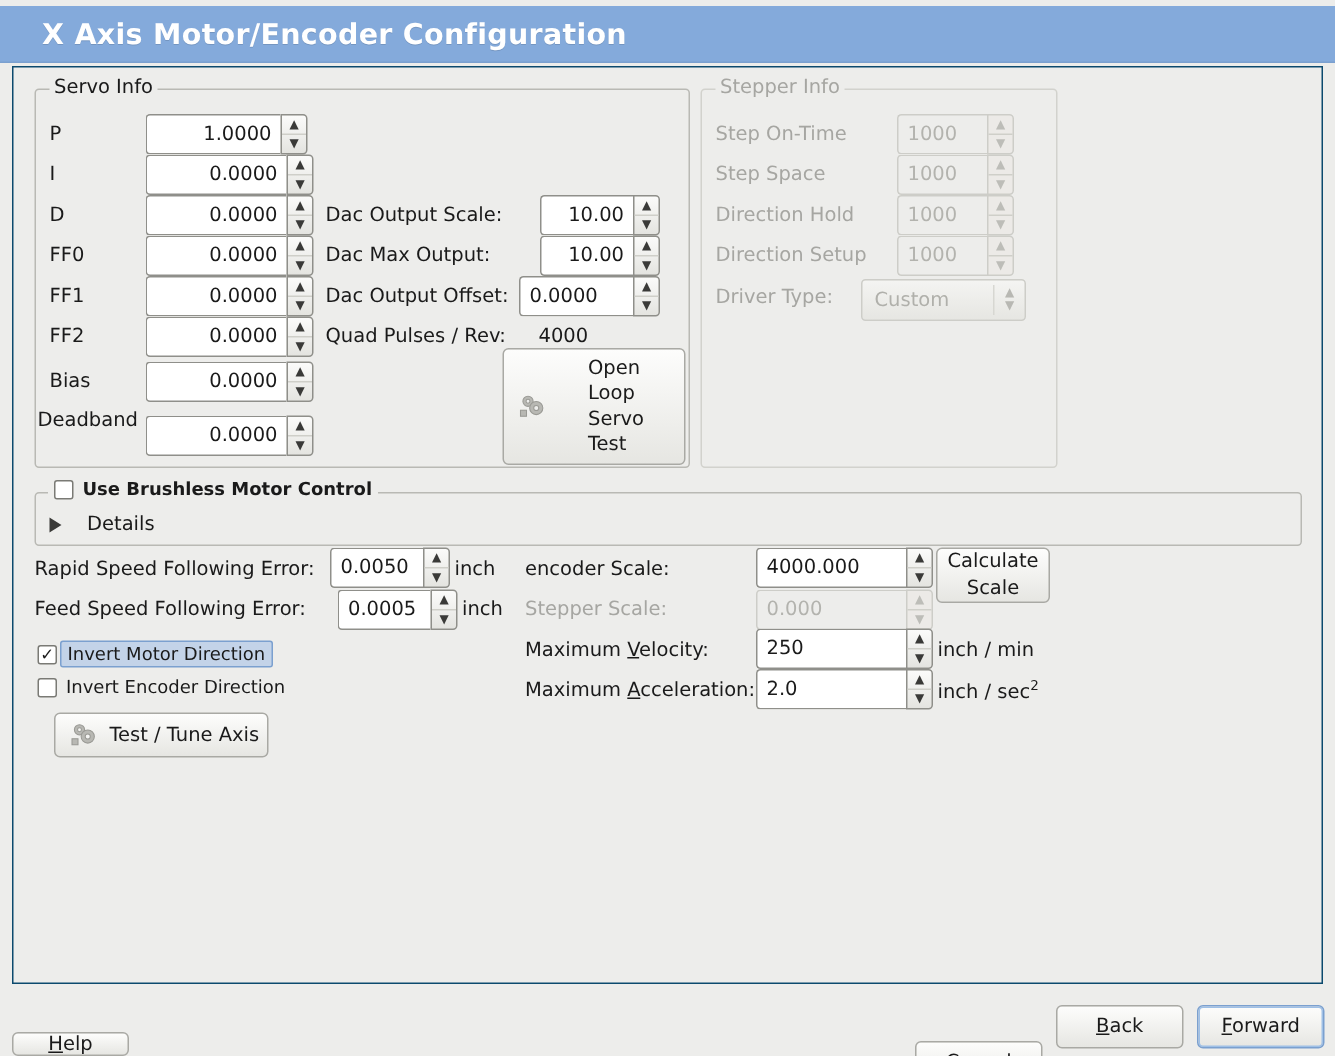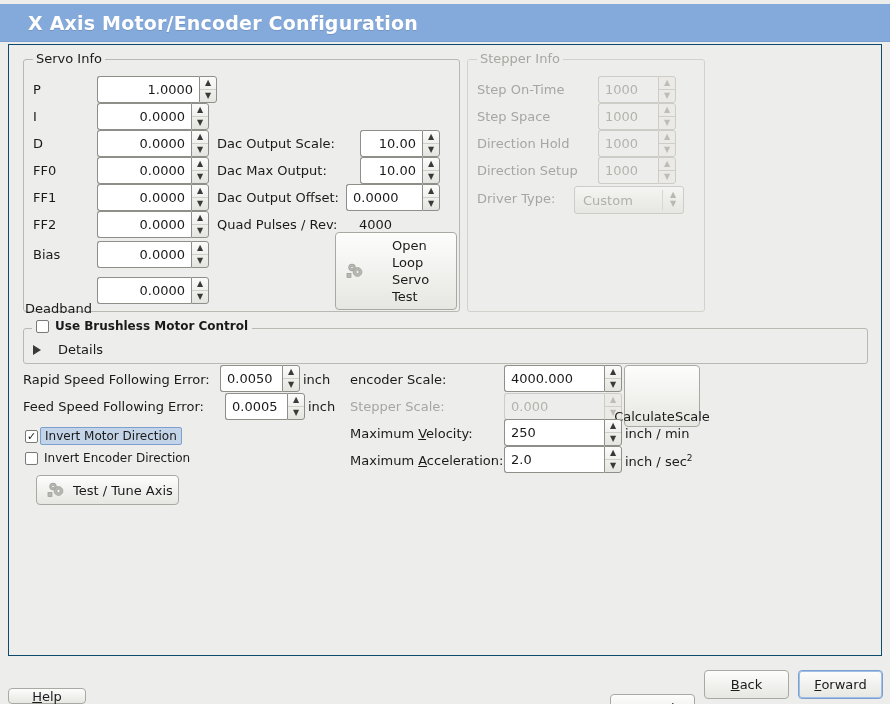--- a/index.html
+++ b/index.html
@@ -119,23 +119,23 @@
     <div class="legend">Servo Info</div>
   </div>
 
   <div class="lbl" style="left:24px; top:37px;">P</div>
   <div class="lbl" style="left:24px; top:64px;">I</div>
   <div class="lbl" style="left:24px; top:91px;">D</div>
   <div class="lbl" style="left:24px; top:118px;">FF0</div>
   <div class="lbl" style="left:24px; top:145px;">FF1</div>
   <div class="lbl" style="left:24px; top:172px;">FF2</div>
   <div class="lbl" style="left:24px; top:202px;">Bias</div>
-  <div class="lbl" style="left:16px; top:256px;">Deadband</div>
-
-  <div class="spin right" style="left:88px; top:31px; width:120px;">
+  <div class="lbl" style="left:16px; top:228px;">Deadband</div>
+
+  <div class="spin right" style="left:88px; top:31px; width:108px;">
     <div class="fld">1.0000</div>
     <div class="btns">
       <div class="ar up">▲</div>
       <div class="ar dn">▼</div>
     </div>
   </div>
   <div class="spin right" style="left:88px; top:58px; width:112px;">
     <div class="fld">0.0000</div>
     <div class="btns">
       <div class="ar up">▲</div>
@@ -345,21 +345,21 @@
 
   <div class="lbl dim" style="left:341px; top:354px;">Stepper Scale:</div>
   <div class="spin disabled" style="left:495px; top:348px; width:118px;">
     <div class="fld">0.000</div>
     <div class="btns">
       <div class="ar up">▲</div>
       <div class="ar dn">▼</div>
     </div>
   </div>
 
-  <div class="btn" style="left:615px; top:320px; width:76px; height:62px; flex-direction:row; line-height:18px;align-items:flex-end;">
+  <div class="btn" style="left:615px; top:320px; width:76px; height:37px; flex-direction:column; line-height:18px;">
     <span>Calculate</span>
     <span>Scale</span>
   </div>
 
   <div class="lbl" style="left:341px; top:381px;">
     <span>Maximum </span><span class="unl">V</span><span>elocity:</span>
   </div>
   <div class="spin" style="left:495px; top:374px; width:118px;">
     <div class="fld">250</div>
     <div class="btns">

